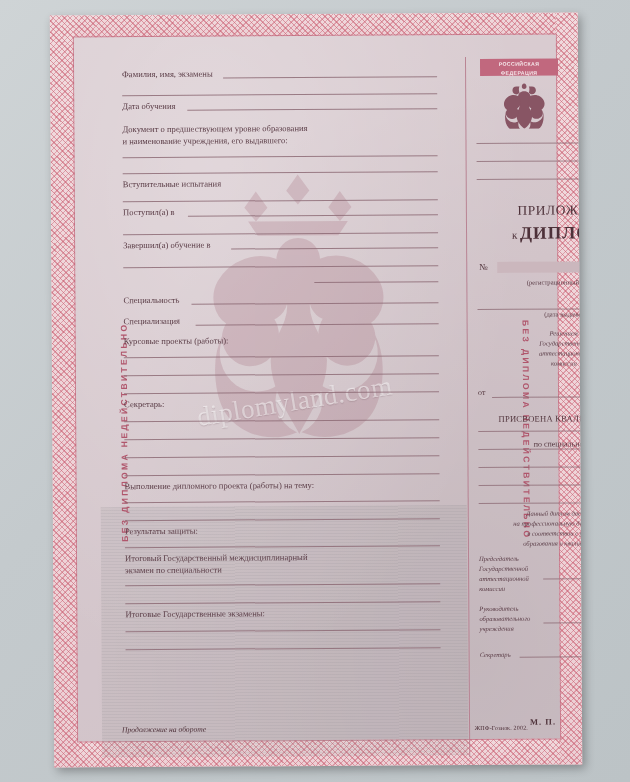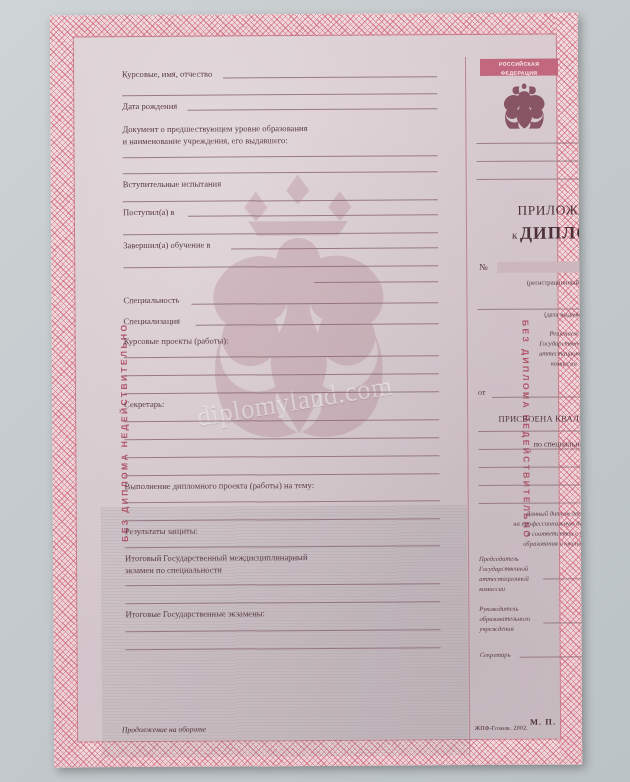--- a/index.html
+++ b/index.html
@@ -322,25 +322,25 @@
 
       <div id="site-wm">diplomyland.com</div>
 
       <div class="microtext" id="microtext-left">БЕЗ ДИПЛОМА НЕДЕЙСТВИТЕЛЬНО</div>
       <div class="microtext" id="microtext-right">БЕЗ ДИПЛОМА НЕДЕЙСТВИТЕЛЬНО</div>
 
       <div id="col-divider"></div>
 
       <div id="col-left">
 
-        <div class="fld" style="left:24px;top:10px;">Курсовые, имя, отчество</div>
+        <div class="fld" style="left:24px;top:10px;">Фамилия, имя, экзамены</div>
         <div class="rule" style="left:125px;top:19px;width:214px;"></div>
         <div class="rule" style="left:24px;top:36px;width:315px;"></div>
 
-        <div class="fld" style="left:24px;top:42px;">Дата рождения</div>
+        <div class="fld" style="left:24px;top:42px;">Дата обучения</div>
         <div class="rule" style="left:89px;top:51px;width:250px;"></div>
 
         <div class="fld" style="left:24px;top:65px;width:320px;">Документ о предшествующем уровне образования
 и наименование учреждения, его выдавшего:</div>
         <div class="rule" style="left:24px;top:98px;width:315px;"></div>
         <div class="rule" style="left:24px;top:114px;width:315px;"></div>
 
         <div class="fld" style="left:24px;top:120px;font-family:Liberation Serif, serif;">Вступительные испытания</div>
         <div class="rule" style="left:24px;top:142px;width:315px;"></div>
 

